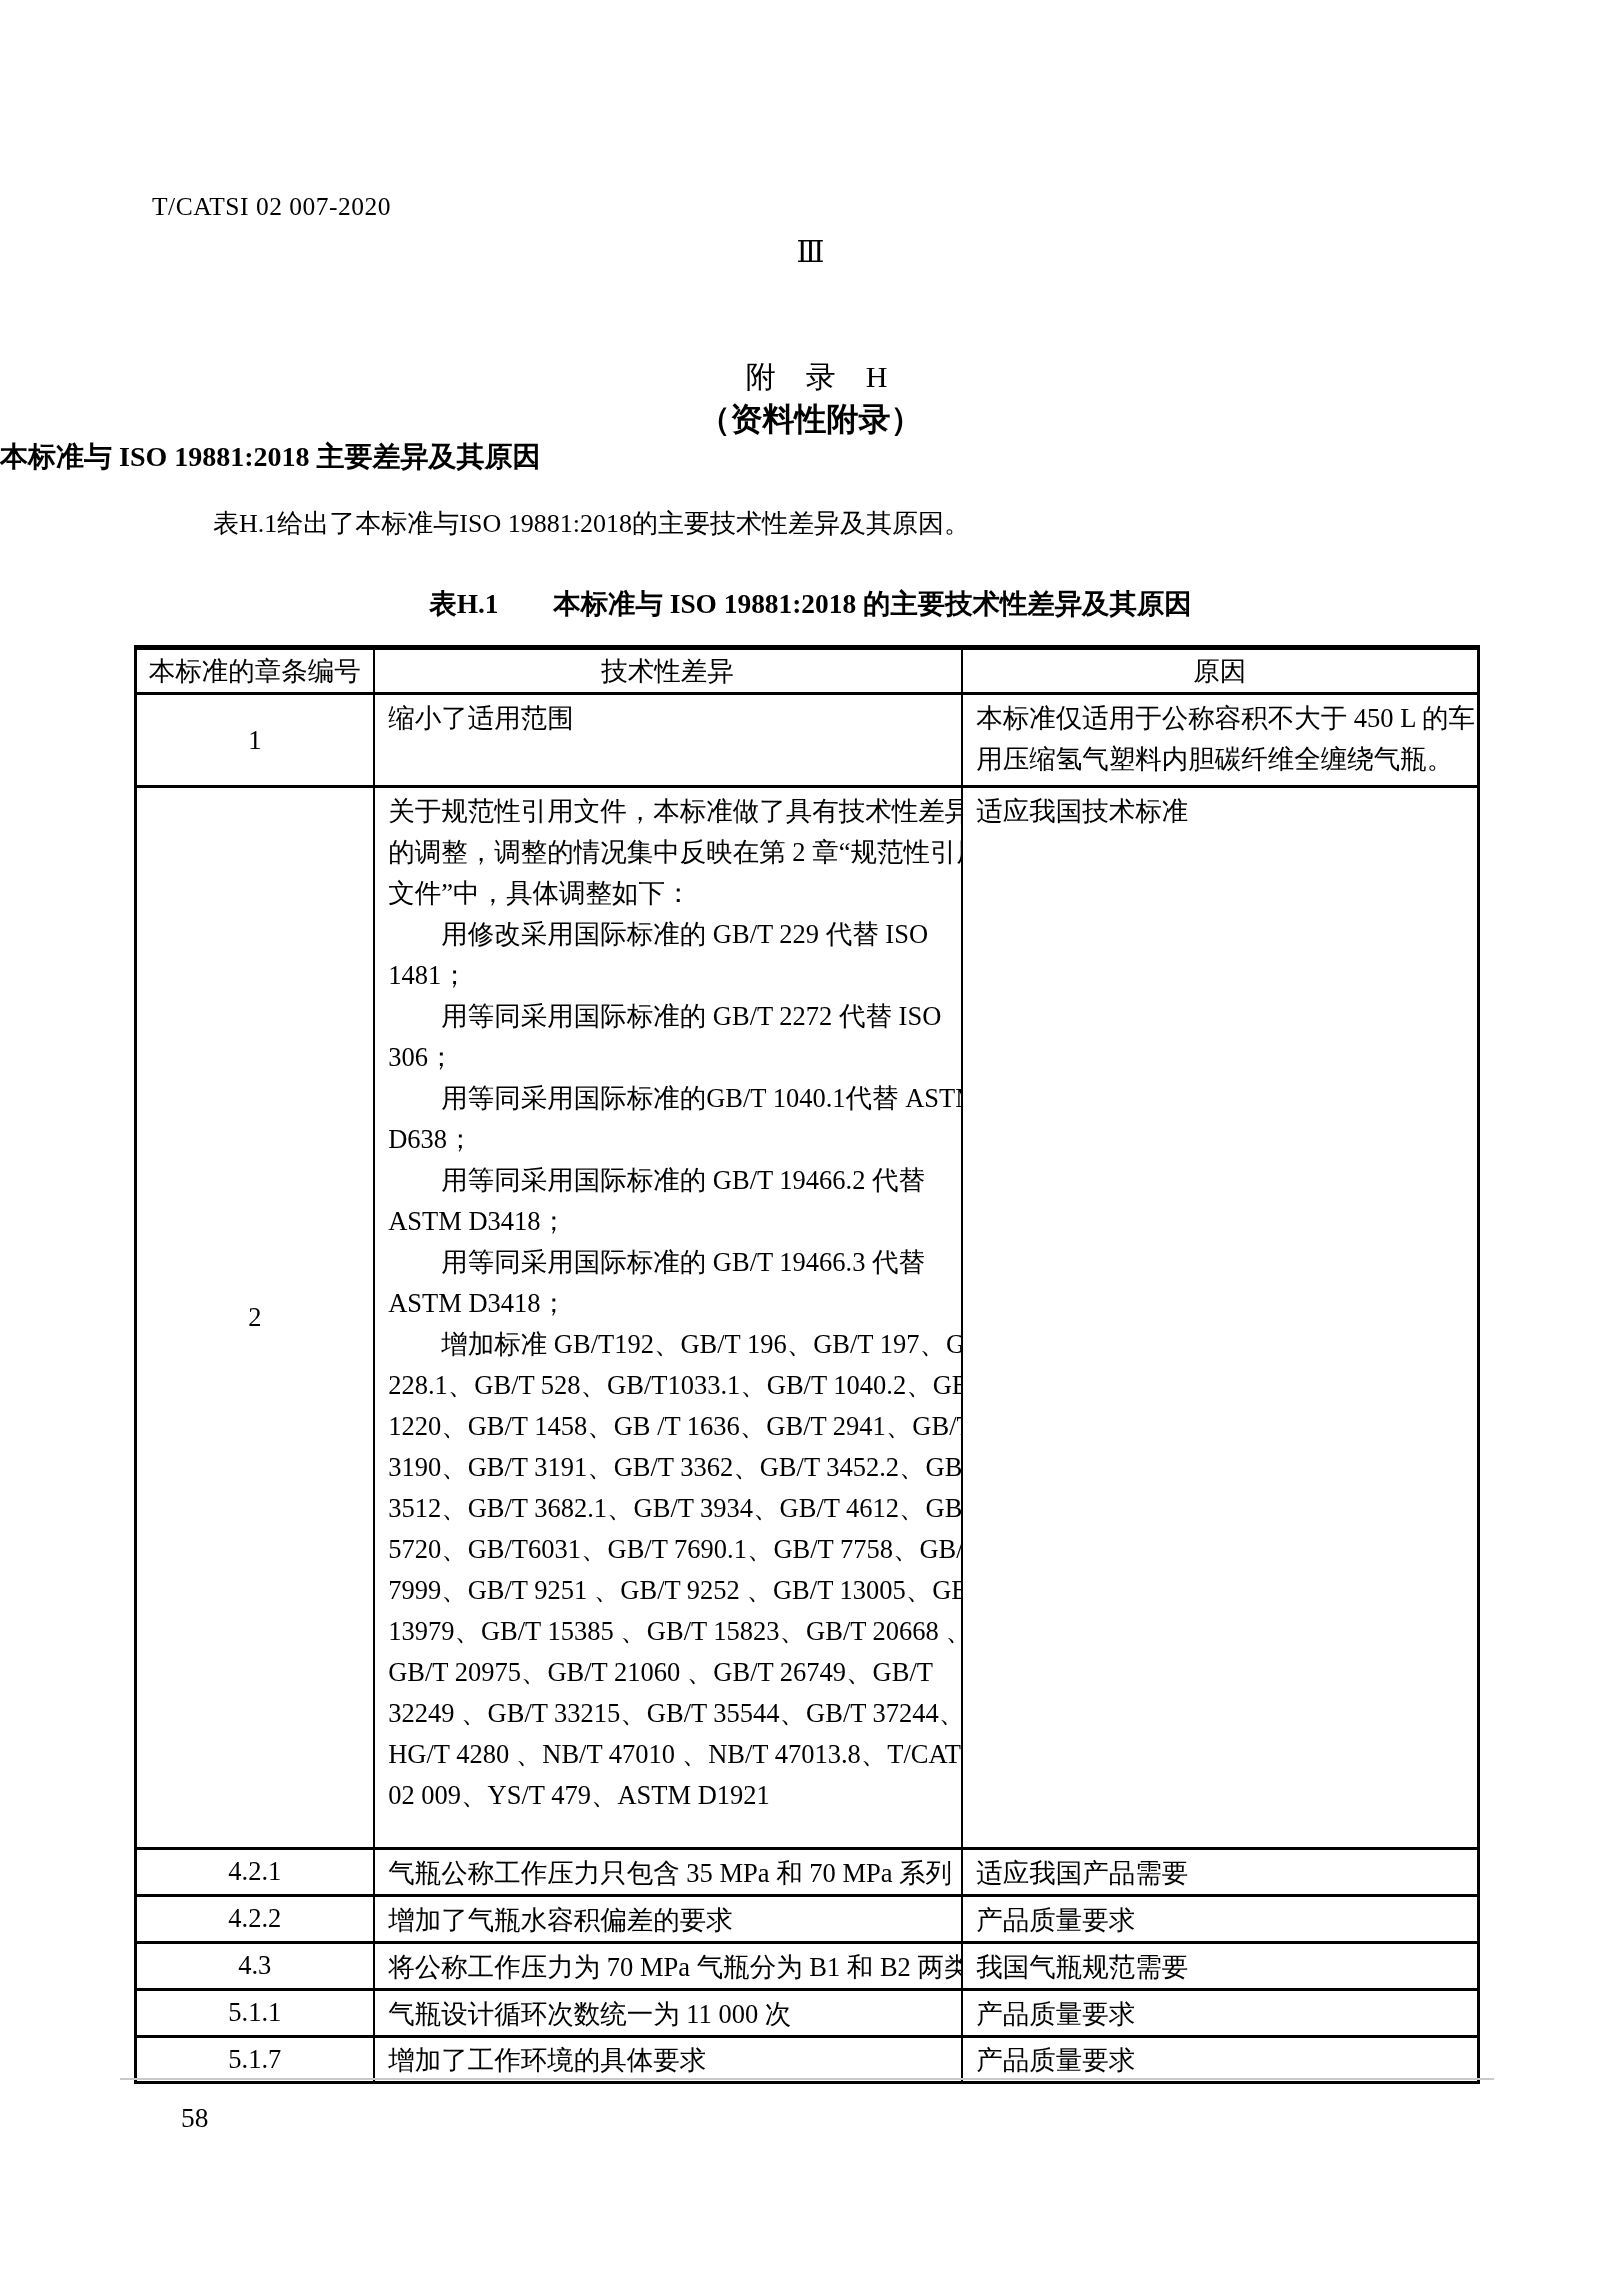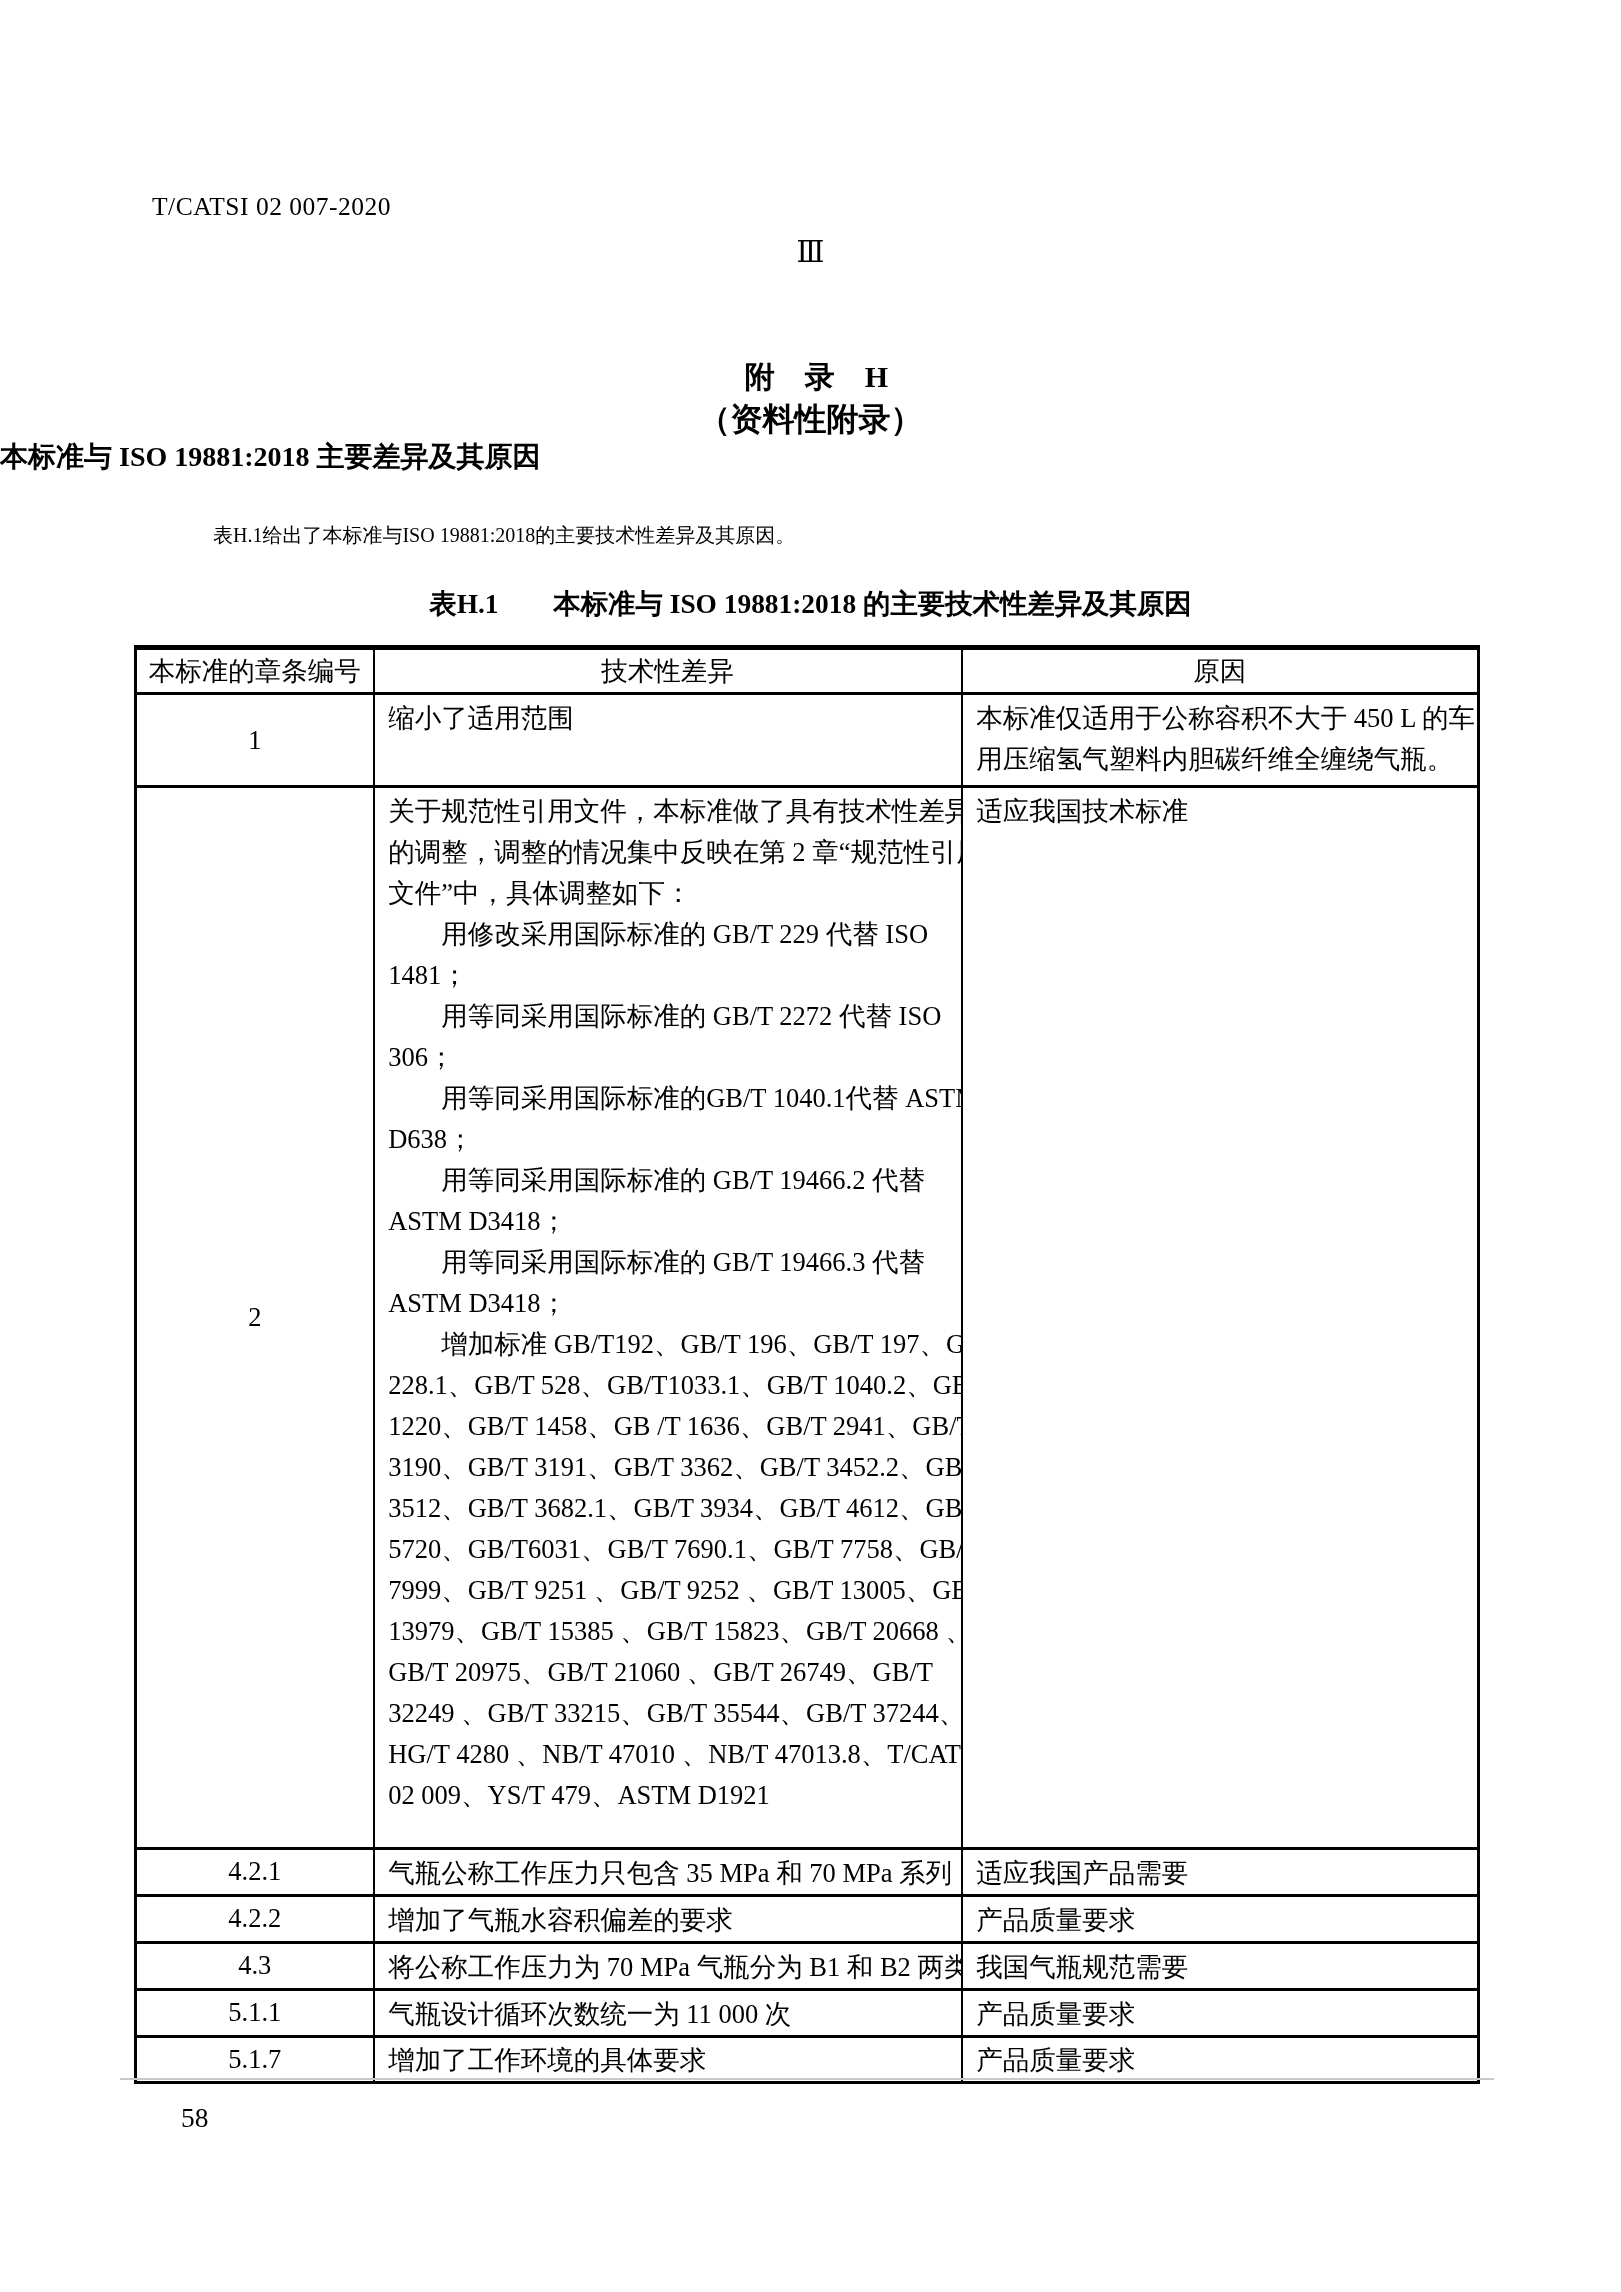--- a/index.html
+++ b/index.html
@@ -6,24 +6,24 @@
   body {
     position:relative;
     width:1621px; height:2293px;
     background:#ffffff;
     color:#000;
     font-family:"Liberation Serif","DejaVu Serif",serif;
     overflow:hidden;
   }
   .doc-code { position:absolute; left:152px; top:192px; font-size:25.5px; letter-spacing:0.5px; }
   .page-marker { position:absolute; left:0; right:0; top:235px; text-align:center; font-size:29px; }
-  .t1 { position:absolute; left:12px; right:0; top:357px; text-align:center; font-size:30px; font-weight:bold; }
+  .t1 { position:absolute; left:12px; right:0; top:357px; text-align:center; font-size:30px; font-weight:normal; }
   .t2 { position:absolute; left:0; right:0; top:398px; text-align:center; font-size:32px; font-weight:bold; }
   .t3 { position:absolute; left:0; right:0; top:438px; font-size:28px; font-weight:bold; }
-  .intro { position:absolute; left:213px; top:522px; font-size:20px; }
+  .intro { position:absolute; left:213px; top:506px; font-size:26px; }
   .caption { position:absolute; left:0; right:0; top:586px; text-align:center; font-size:27.4px; font-weight:bold; }
 
   table.diff-table {
     position:absolute; left:134px; top:645px;
     width:1343px;
     border-collapse:collapse;
     table-layout:fixed;
     border:3.9px solid #000;
   }
   .diff-table th, .diff-table td {

